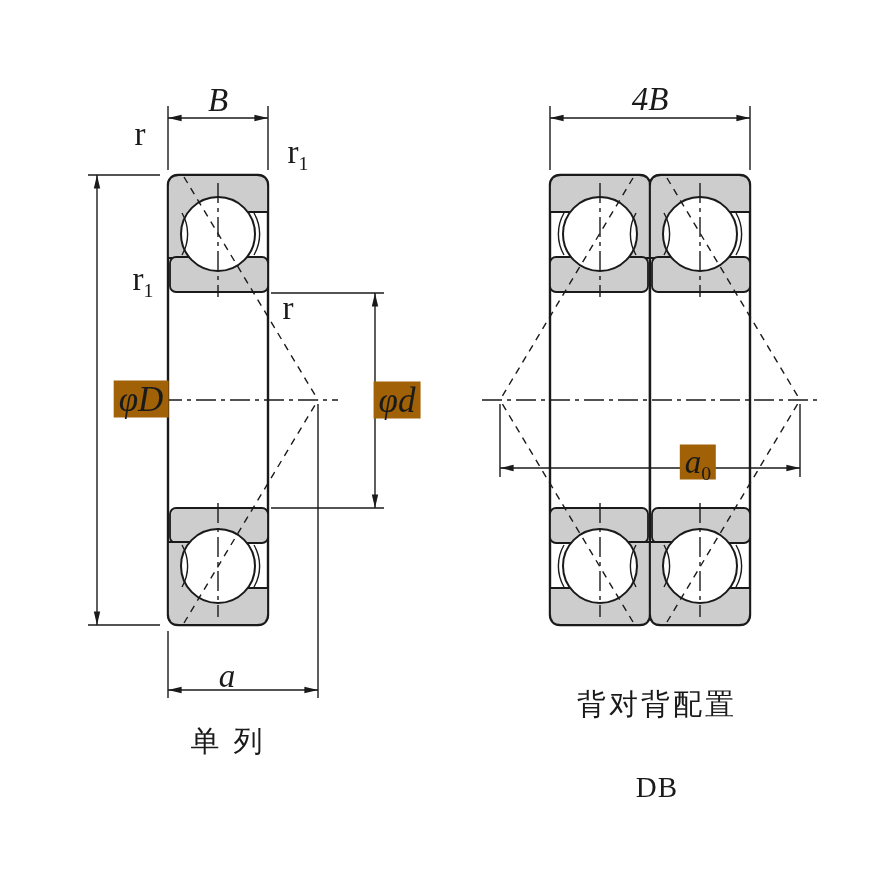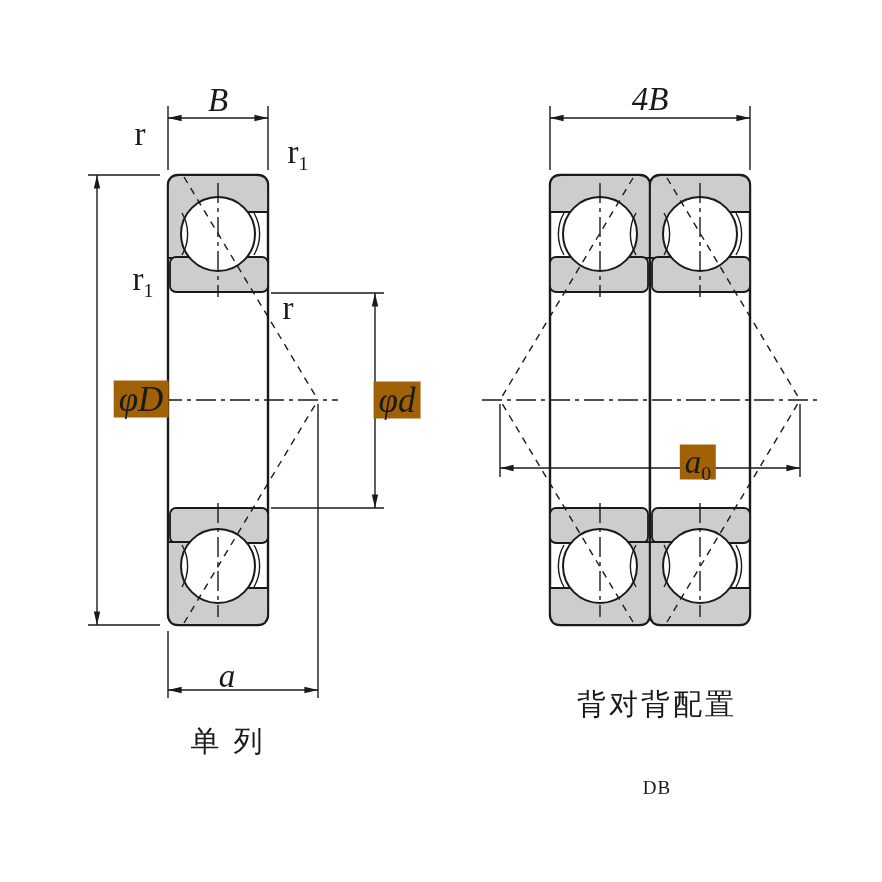--- a/index.html
+++ b/index.html
@@ -34,21 +34,21 @@
   .dim{font-size:33px;}
   .big{font-size:35px;}
   .italic{font-style:italic;}
   .bg{background:#a16207;padding:1px 5px;margin-left:29px;}
   .lbl sub{font-style:normal;font-size:0.6em;line-height:0;}
   .caption{
     font-family:"Liberation Sans",sans-serif;
     font-size:29px;
     letter-spacing:3px;
   }
-  .dbcode{font-size:19px;letter-spacing:1px;}
+  .dbcode{font-size:29px;letter-spacing:1px;}
 </style>
 </head>
 <body>
 
 <div class="canvas">
 
   <svg width="882" height="882" viewBox="0 0 882 882">
     <defs>
       <marker id="arrow" viewBox="0 0 14 8" markerWidth="14" markerHeight="8" refX="13.6" refY="4" orient="auto-start-reverse" markerUnits="userSpaceOnUse">
         <path d="M0,0.8 L13.6,4 L0,7.2 Z"></path>

